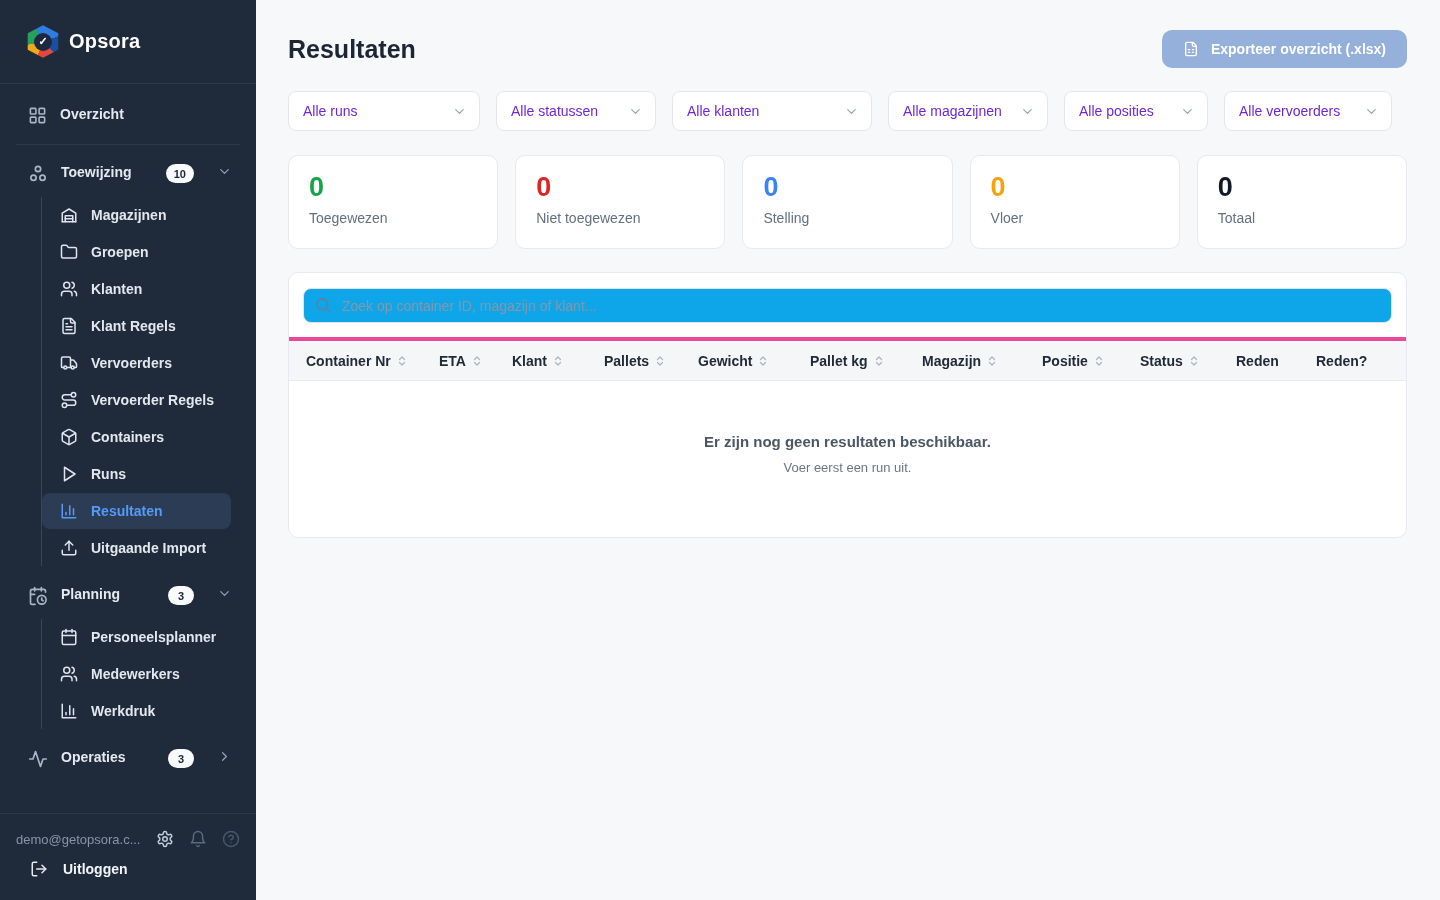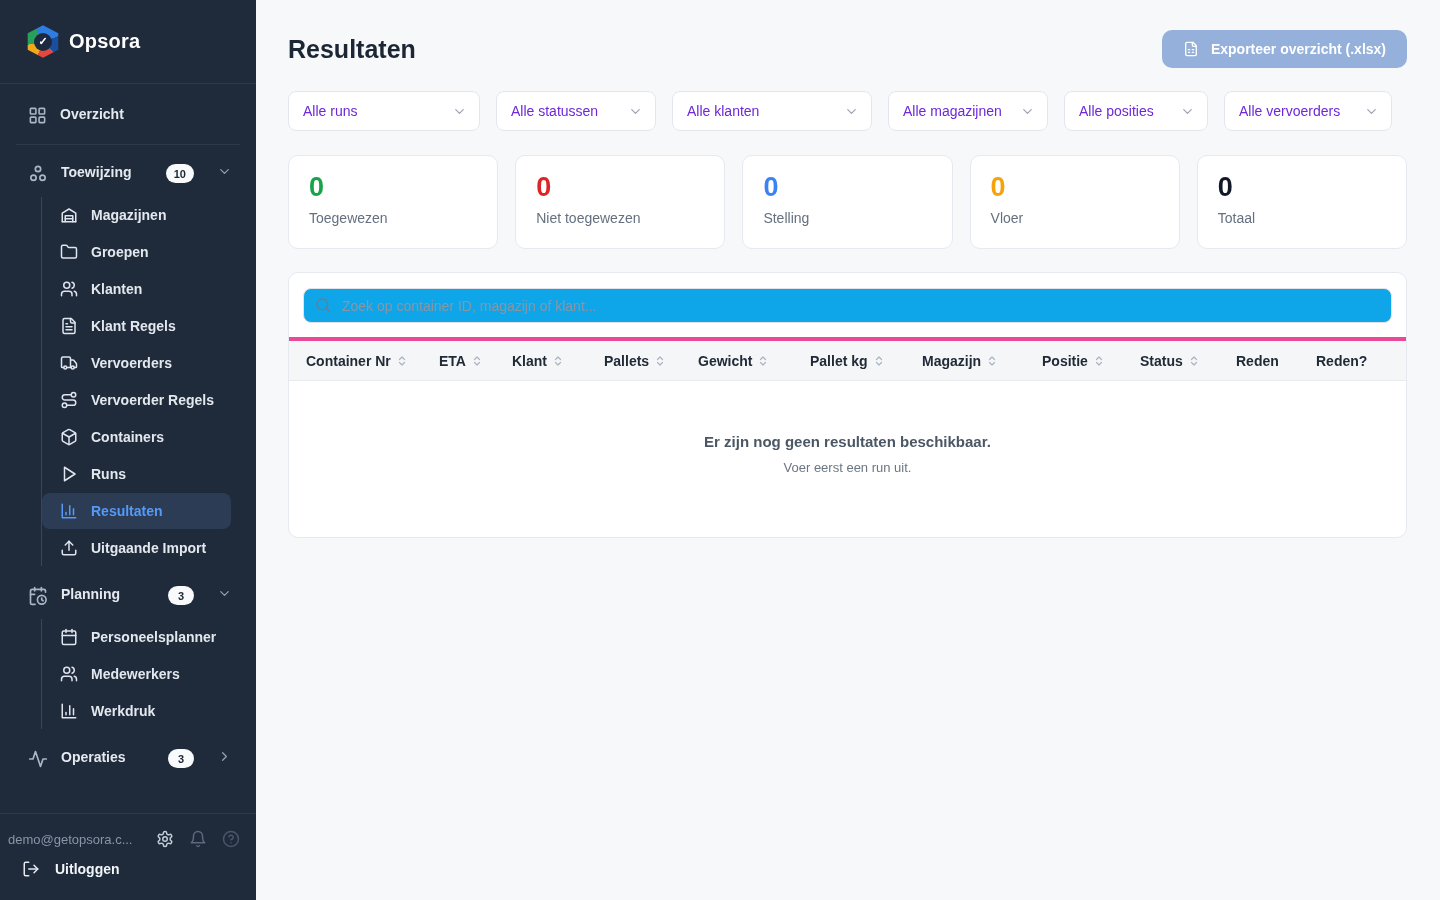--- a/index.html
+++ b/index.html
@@ -22,21 +22,21 @@
   .muted-ic { color:#aab6c6; }
   .badge { margin-left:auto; background:#f8fafc; color:#1b2534; font-size:11px; font-weight:700; border-radius:999px; min-width:26px; height:19px; display:flex; align-items:center; justify-content:center; padding:0 8px; }
   .chev { color:#93a1b3; margin-left:10px; display:inline-flex; }
 
   .subnav { margin:1px 0 8px 29px; border-left:1px solid #3a4657; }
   .subitem { display:flex; align-items:center; gap:13px; padding:9px 8px 9px 18px; margin:1px 13px 1px 0; border-radius:8px; font-size:14px; font-weight:600; color:#e3e8ef; cursor:pointer; }
   .subitem .ic { color:#dfe5ee; }
   .subitem.active { background:#2d3c55; color:#549af6; }
   .subitem.active .ic { color:#549af6; }
 
-  .sb-footer { border-top:1px solid rgba(255,255,255,0.07); padding:16px 16px 22px 8px; }
+  .sb-footer { border-top:1px solid rgba(255,255,255,0.07); padding:16px 16px 22px 16px; }
   .user-row { display:flex; align-items:center; gap:15px; }
   .user-email { font-size:13px; color:#8796a8; white-space:nowrap; overflow:hidden; flex:1; }
   .ficon { color:#c3cdd9; cursor:pointer; }
   .ficon.dim { color:#5a6a80; }
   .ficon.dimmer { color:#49586d; }
   .logout-row { display:flex; align-items:center; gap:15px; margin-top:12px; padding-left:14px; cursor:pointer; }
   .logout-row .lbl { font-size:14px; font-weight:700; color:#f2f5f9; }
   .logout-row .ic { color:#e5eaf1; }
 
   

